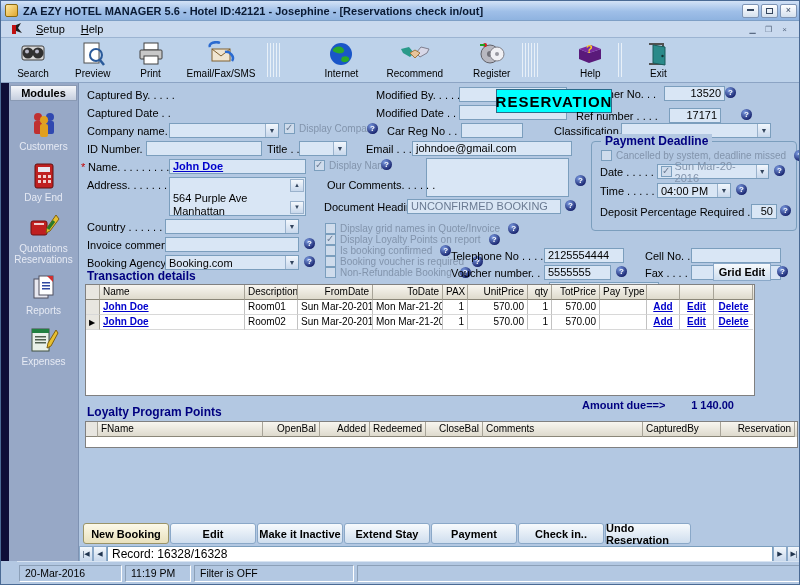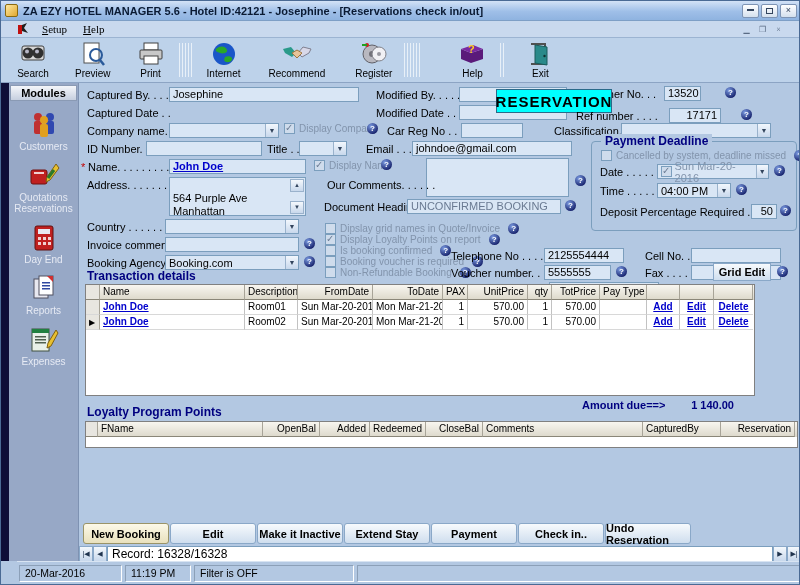--- a/index.html
+++ b/index.html
@@ -12,21 +12,21 @@
     background:linear-gradient(to bottom,#d3e2f6,#9fbfe8 55%,#8fb3e0);
     display:flex; align-items:center; padding:0 4px; border-bottom:1px solid #7e9fc6;}
   .titlebar .ttext { font-size:11px; font-weight:bold; color:#0a1a33; margin-left:5px; white-space:nowrap;}
   .appicon { width:13px; height:13px; background:linear-gradient(135deg,#ffe9a0,#e0a830); border:1px solid #8a6a10; border-radius:2px;}
   .winbtns { margin-left:auto; display:flex; gap:2px;}
   .wbtn { width:17px; height:14px; background:linear-gradient(#ffffff,#d4e0ee); border:1px solid #7e94b4; border-radius:2px;
           display:flex; align-items:center; justify-content:center; font-size:9px; color:#33455e; line-height:1;}
   .glyph-min { width:7px; height:3px; border-bottom:2px solid #33455e; margin-top:-3px;}
   .glyph-restore { width:7px; height:6px; border:1px solid #33455e;}
   .menubar { position:absolute; left:0; top:20px; width:800px; height:17px; background:#c9d9ee;
-    display:flex; align-items:center; padding:0 16px; border-bottom:1px solid #9cb4d2;font-family:Liberation Serif, serif;}
+    display:flex; align-items:center; padding:0 10px; border-bottom:1px solid #9cb4d2;}
   .child-icon { width:12px; height:12px; margin-right:6px; }
   .mi { padding:1px 7px; margin-right:2px; }
   .mi::first-letter { text-decoration: underline; }
   .mdibtns { margin-left:auto; display:flex; gap:3px; align-items:center;}
   .mdib { width:13px; height:11px; display:flex; align-items:center; justify-content:center; font-size:8px; color:#5a6b84;}
   .toolbar { position:absolute; left:0; top:37px; width:800px; height:45px; background:#bdd2ea;
     border-bottom:1px solid #8ca4c4; display:flex; align-items:center; }
   .tbtn { display:flex; flex-direction:column; align-items:center; justify-content:center;
           height:42px; padding:1px 6px; min-width:44px; }
   .tbtn span.tl { font-size:10px; margin-top:1px; white-space:nowrap;}
@@ -162,28 +162,37 @@
       <span class="tl">Preview</span>
     </div>
     <div class="tbtn" style="margin-left:12px">
       <svg width="28" height="26" viewBox="0 0 28 26">
         <rect x="7" y="2" width="14" height="7" fill="#fff" stroke="#404040"></rect>
         <rect x="3" y="9" width="22" height="9" rx="1" fill="#c8c8c8" stroke="#404040"></rect>
         <rect x="7" y="15" width="14" height="8" fill="#fff" stroke="#404040"></rect>
       </svg>
       <span class="tl">Print</span>
     </div>
+    <div class="tbtn" style="margin-left:8px">
+      <svg width="30" height="26" viewBox="0 0 30 26">
+        <rect x="6" y="8" width="18" height="12" fill="#f0e6d2" stroke="#806030"></rect>
+        <path d="M6 8 L15 15 L24 8" fill="none" stroke="#806030"></path>
+        <path d="M4 6 C2 2 10 0 14 2" fill="none" stroke="#2a6ad0" stroke-width="2.5"></path>
+        <path d="M26 20 C29 16 24 10 19 11" fill="none" stroke="#2a6ad0" stroke-width="2.5"></path>
+      </svg>
+      <span class="tl">Email/Fax/SMS</span>
+    </div>
     <div class="tsep">
         <i></i>
         <i></i>
         <i></i>
         <i></i>
         <i></i>
       </div>
-    <div class="tbtn" style="margin-left:3px">
+    <div class="tbtn" style="margin-left:32px">
       <svg width="26" height="26" viewBox="0 0 26 26">
         <circle cx="13" cy="13" r="11" fill="#1a56c8"></circle>
         <path d="M5 8 C9 4 15 5 16 9 C17 12 12 13 9 12 C6 11 4 10 5 8 Z" fill="#2aa82a"></path>
         <path d="M14 16 C18 14 22 16 21 19 C19 22 14 22 13 19 Z" fill="#2aa82a"></path>
       </svg>
       <span class="tl">Internet</span>
     </div>
     <div class="tbtn" style="margin-left:16px">
       <svg width="30" height="26" viewBox="0 0 30 26">
         <path d="M1 8 L9 6 L14 12 L10 16 L3 12 Z" fill="#2a9a8a"></path>
@@ -244,46 +253,46 @@
           <circle cx="21" cy="6" r="4" fill="#3048b0"></circle>
             <rect x="17" y="10" width="8" height="13" rx="2" fill="#3048b0"></rect>
           <circle cx="15" cy="9" r="4" fill="#e0a020"></circle>
             <rect x="11" y="13" width="8" height="13" rx="2" fill="#e0a020"></rect>
         </svg>
       </span>
       <span class="slbl">Customers</span>
     </div>
     <div class="sitem">
       <span class="sicon">
-        <svg width="32" height="28" viewBox="0 0 32 28">
-          <rect x="3" y="8" width="16" height="14" rx="2" fill="#c02020" stroke="#701010"></rect>
-          <rect x="6" y="10" width="10" height="2" fill="#f0d0d0"></rect>
-          <path d="M28 2 L31 6 L22 18 L18 20 L19 15 Z" fill="#e8c030" stroke="#806010"></path>
-          <path d="M20 16 L26 8" stroke="#2a7a2a" stroke-width="3"></path>
-        </svg>
-      </span>
-      <span class="slbl">Quotations Reservations</span>
-    </div>
-    <div class="sitem">
-      <span class="sicon">
         <svg width="28" height="30" viewBox="0 0 28 30">
           <rect x="5" y="3" width="18" height="24" rx="2" fill="#c02020" stroke="#601010"></rect>
           <rect x="8" y="6" width="12" height="5" fill="#e8e8f0"></rect>
           <rect x="8" y="14" width="3" height="3" fill="#f0d0d0"></rect>
             <rect x="13" y="14" width="3" height="3" fill="#f0d0d0"></rect>
           <rect x="18" y="14" width="3" height="3" fill="#f0d0d0"></rect>
             <rect x="8" y="19" width="3" height="3" fill="#f0d0d0"></rect>
           <rect x="13" y="19" width="3" height="3" fill="#f0d0d0"></rect>
             <rect x="18" y="19" width="3" height="3" fill="#f0d0d0"></rect>
         </svg>
       </span>
       <span class="slbl">Day End</span>
     </div>
     <div class="sitem">
       <span class="sicon">
+        <svg width="32" height="28" viewBox="0 0 32 28">
+          <rect x="3" y="8" width="16" height="14" rx="2" fill="#c02020" stroke="#701010"></rect>
+          <rect x="6" y="10" width="10" height="2" fill="#f0d0d0"></rect>
+          <path d="M28 2 L31 6 L22 18 L18 20 L19 15 Z" fill="#e8c030" stroke="#806010"></path>
+          <path d="M20 16 L26 8" stroke="#2a7a2a" stroke-width="3"></path>
+        </svg>
+      </span>
+      <span class="slbl">Quotations Reservations</span>
+    </div>
+    <div class="sitem">
+      <span class="sicon">
         <svg width="28" height="30" viewBox="0 0 28 30">
           <rect x="4" y="5" width="14" height="19" fill="#e8e8f0" stroke="#505060"></rect>
           <rect x="9" y="2" width="14" height="19" fill="#ffffff" stroke="#505060"></rect>
           <path d="M17 2 L23 2 L23 8 Z" fill="#d03030"></path>
           <rect x="12" y="8" width="8" height="1.5" fill="#3048a0"></rect>
             <rect x="12" y="11" width="8" height="1.5" fill="#3048a0"></rect>
           <rect x="12" y="14" width="8" height="1.5" fill="#3048a0"></rect>
         </svg>
       </span>
       <span class="slbl">Reports</span>
@@ -299,25 +308,24 @@
           <path d="M27 4 L29 7 L22 20 L18 22 L19 17 Z" fill="#e8c030" stroke="#806010"></path>
         </svg>
       </span>
       <span class="slbl">Expenses</span>
     </div>
   </div>
 
   <div class="content">
 
     <span class="lbl" style="left:8px;top:6px">Captured By. . . . .</span>
-    <div class="inp" style="left:90px;top:4px;width:190px">Josephine</div>
     <span class="lbl" style="left:297px;top:6px">Modified By. . . . .</span>
     <div class="inp" style="left:380px;top:4px;width:108px"></div>
     <span class="lbl" style="left:497px;top:5px">Customer No. . .</span>
-    <div class="inp right" style="left:585px;top:3px;width:37px">13520</div>
+    <div class="inp right" style="left:585px;top:3px;width:61px">13520</div>
     <span class="help" style="left:646px;top:4px"></span>
 
     <span class="lbl" style="left:8px;top:24px">Captured Date  . .</span>
     <span class="lbl" style="left:297px;top:24px">Modified Date  . . .</span>
     <div class="inp" style="left:380px;top:22px;width:108px"></div>
     <div class="banner">RESERVATION</div>
     <span class="lbl" style="left:497px;top:27px">Ref number . . . .</span>
     <div class="inp right" style="left:590px;top:25px;width:52px">17171</div>
     <span class="help" style="left:662px;top:26px"></span>
 

